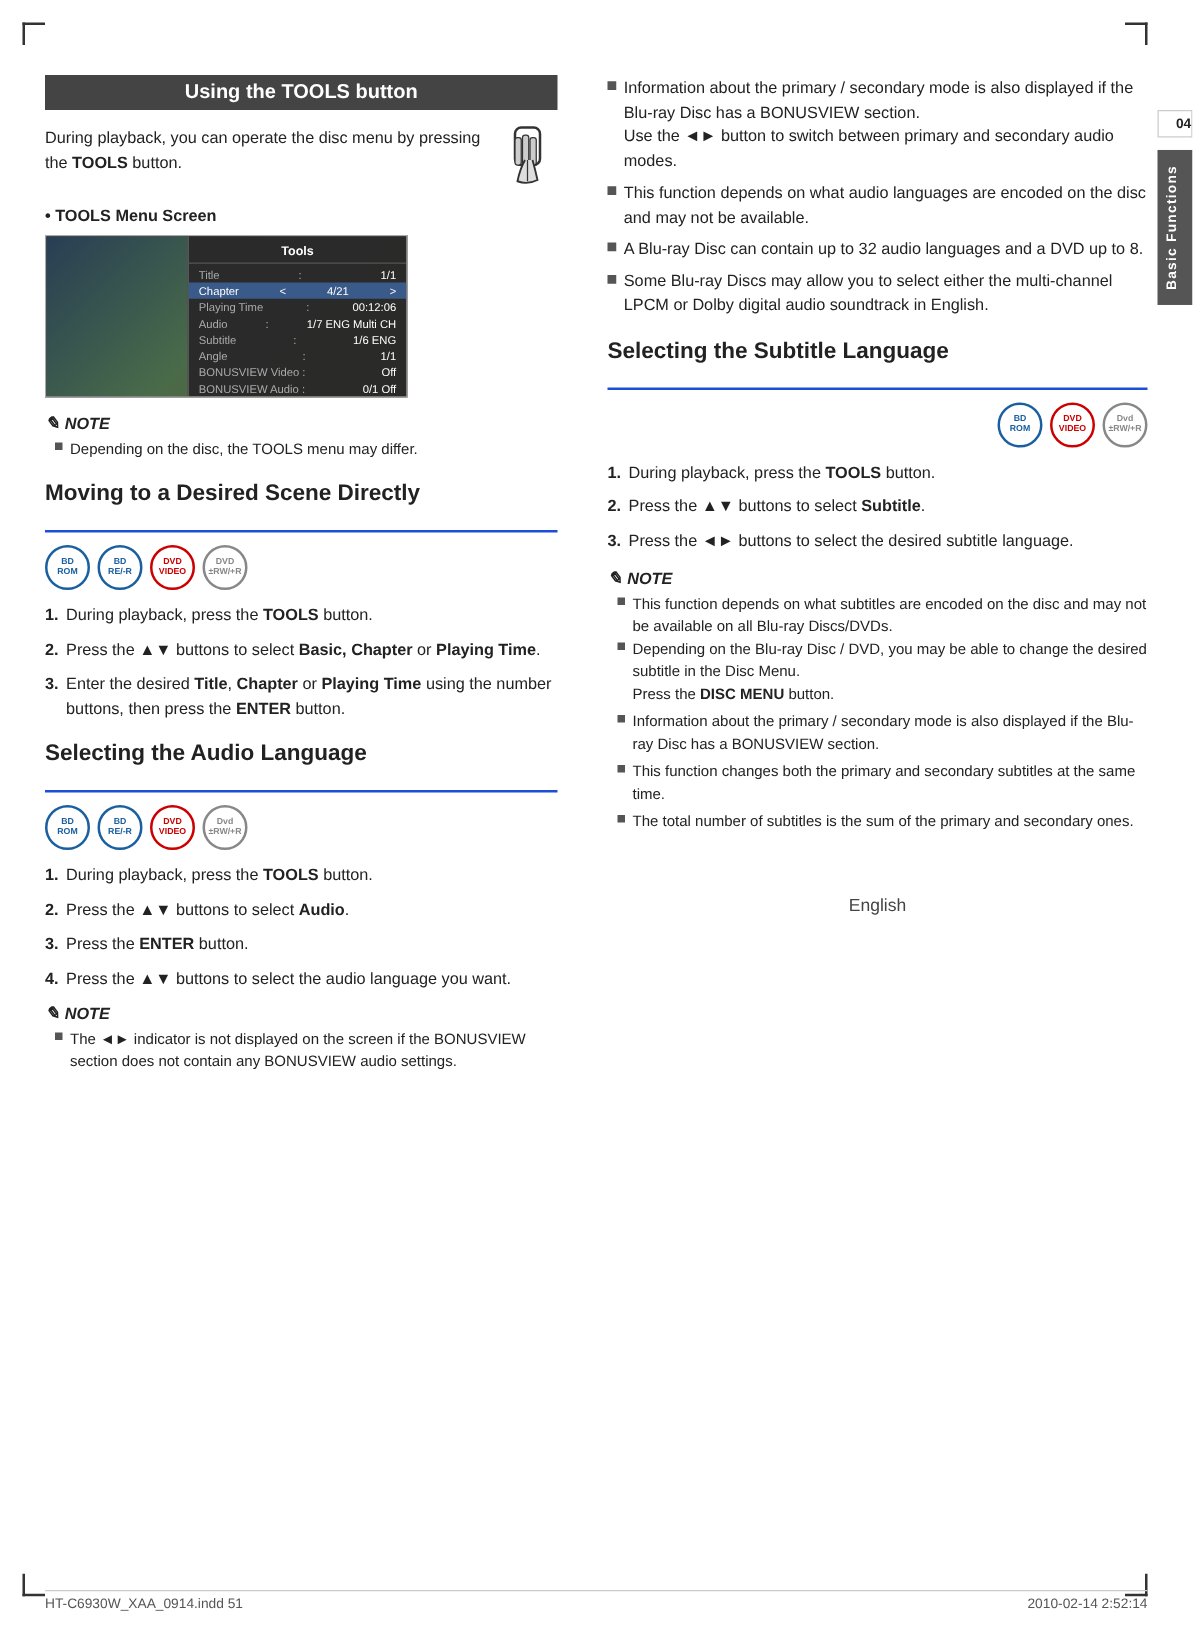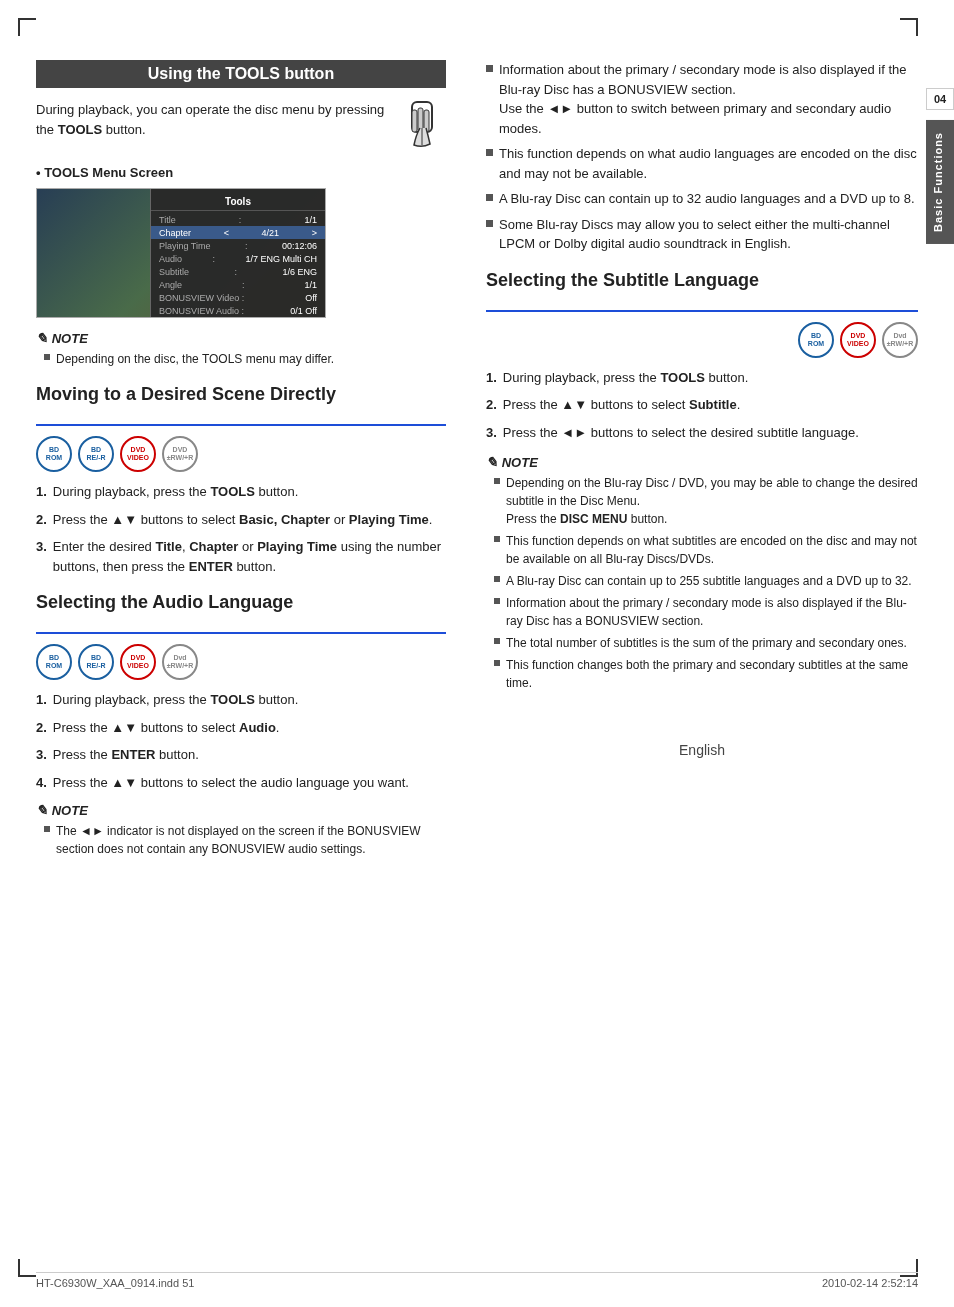--- a/index.html
+++ b/index.html
@@ -37,21 +37,21 @@
       letter-spacing: 1px;
       z-index: 10;
     }
     .side-tab-number {
       position: absolute;
       right: 0;
       top: 88px;
       width: 28px;
       background: #fff;
       border: 1px solid #ccc;
-      text-align: center;
+      text-align: right;
       font-size: 11px;
       font-weight: bold;
       padding: 4px 0;
     }
 
     
     .corner-mark {
       position: absolute;
       width: 18px;
       height: 18px;
@@ -539,43 +539,39 @@
           <span class="num-badge">3.</span>
           <span>Press the ◄► buttons to select the desired subtitle language.</span>
         </li>
       </ol>
 
       <div class="note-section" style="margin-top:12px;">
         <div class="note-title">
           <span class="note-icon">✎</span>
           <span>NOTE</span>
         </div>
+        <div class="note-bullet" style="margin-top:4px;">
+          <span class="sq"></span>
+          <span>This function depends on what subtitles are encoded on the disc and may not be available on all Blu-ray Discs/DVDs.</span>
+        </div>
         <div class="note-bullet">
           <span class="sq"></span>
           <span>Depending on the Blu-ray Disc / DVD, you may be able to change the desired subtitle in the Disc Menu.<br>Press the <b>DISC MENU</b> button.</span>
         </div>
         <div class="note-bullet" style="margin-top:4px;">
           <span class="sq"></span>
-          <span>This function depends on what subtitles are encoded on the disc and may not be available on all Blu-ray Discs/DVDs.</span>
+          <span>Information about the primary / secondary mode is also displayed if the Blu-ray Disc has a BONUSVIEW section.</span>
         </div>
         <div class="note-bullet" style="margin-top:4px;">
           <span class="sq"></span>
-          <span>A Blu-ray Disc can contain up to 255 subtitle languages and a DVD up to 32.</span>
+          <span>This function changes both the primary and secondary subtitles at the same time.</span>
         </div>
         <div class="note-bullet" style="margin-top:4px;">
           <span class="sq"></span>
-          <span>Information about the primary / secondary mode is also displayed if the Blu-ray Disc has a BONUSVIEW section.</span>
-        </div>
-        <div class="note-bullet" style="margin-top:4px;">
-          <span class="sq"></span>
           <span>The total number of subtitles is the sum of the primary and secondary ones.</span>
-        </div>
-        <div class="note-bullet" style="margin-top:4px;">
-          <span class="sq"></span>
-          <span>This function changes both the primary and secondary subtitles at the same time.</span>
         </div>
       </div>
 
       <div class="english-label" style="margin-top:auto; padding-top:40px;">
         <span>English</span>
       </div>
 
     </div>
 
   </div>

